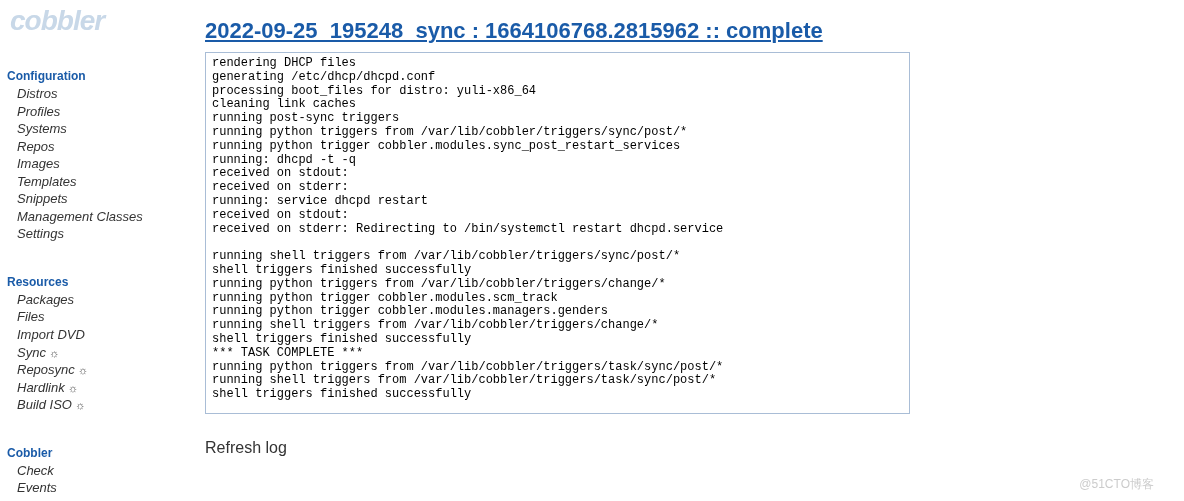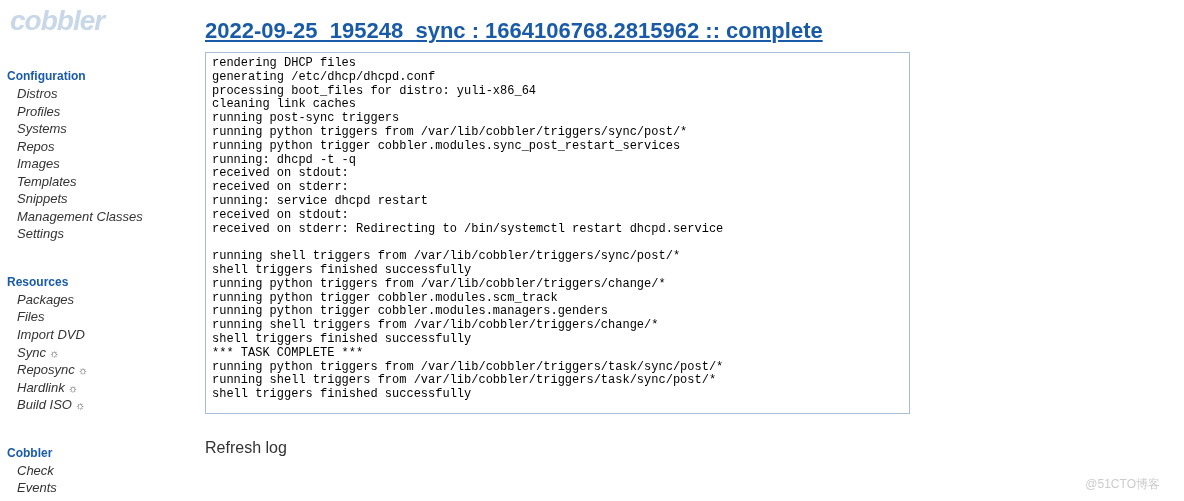--- a/index.html
+++ b/index.html
@@ -78,21 +78,21 @@
     }
     .refresh-link {
       margin-top: 22px;
       font-size: 16px;
       color: #333;
       cursor: pointer;
     }
     .watermark {
       position: absolute;
       bottom: 8px;
-      right: 24px;
+      right: 30px;
       color: #ccc;
       font-size: 12px;
     }
   </style>
 </head>
 <body>
 
 <div class="sidebar">
   <div class="logo">cobbler</div>
   <div id="sidebar-sections">

